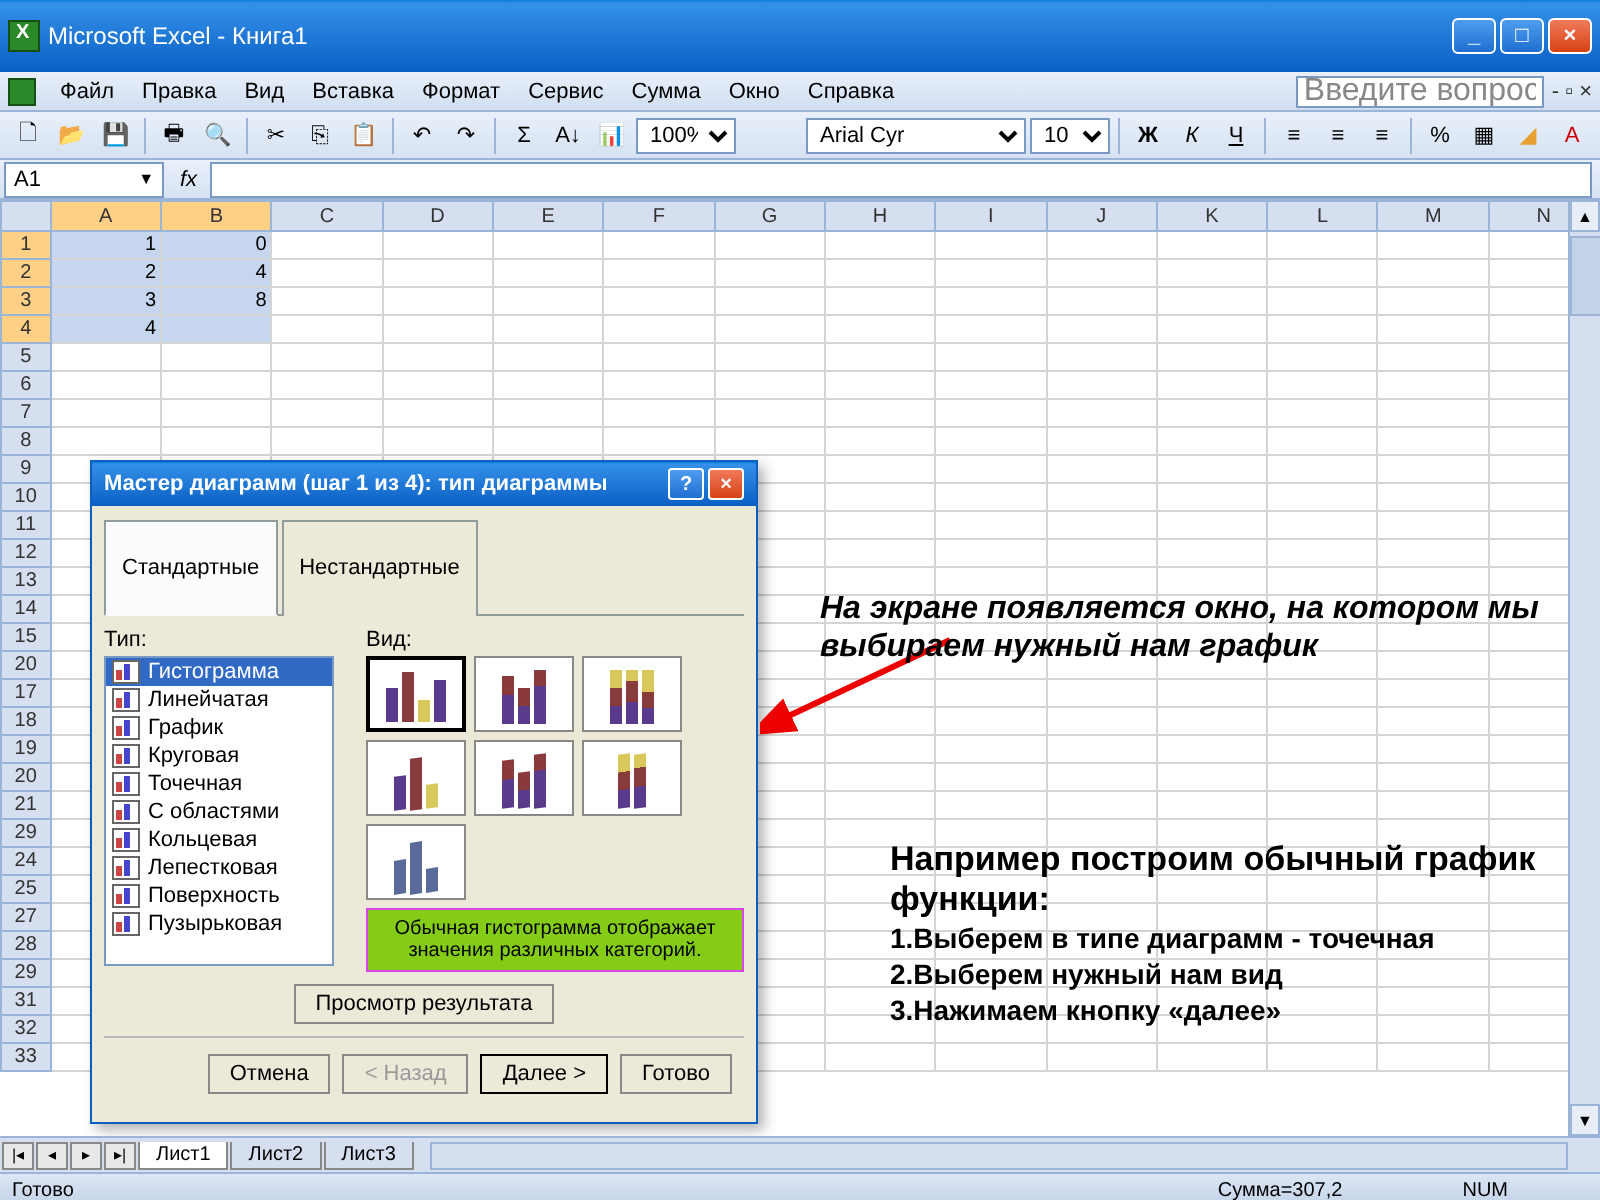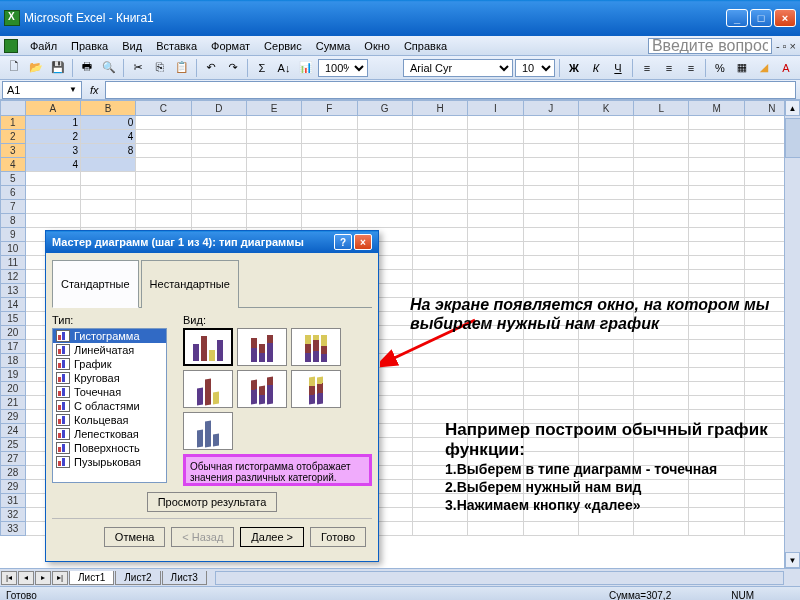--- a/index.html
+++ b/index.html
@@ -66,21 +66,21 @@
 .type-item { display:flex; align-items:center; gap:4px; padding:1px 3px; font-size:11px;}
 .type-item.sel { background:#316ac5; color:#fff;}
 .type-icon { width:14px; height:12px; border:1px solid #666; background:#fff; position:relative;}
 .type-icon.bars::before{content:""; position:absolute; left:1px; bottom:1px; width:3px; height:5px; background:#c44;}
 .type-icon.bars::after{content:""; position:absolute; left:5px; bottom:1px; width:3px; height:8px; background:#44c;}
 .view-col { flex:1;}
 .thumbs { display:flex; flex-wrap:wrap; gap:4px; margin-bottom:4px;}
 .thumb { width:50px; height:38px; border:1px solid #888; background:#fff; display:flex; align-items:flex-end; justify-content:center; gap:2px; padding:3px;}
 .thumb.sel { border:2px solid #000; }
 .thumb .bar{ width:6px;}
-.desc-box { border:3px solid #d946ef; background:#f0abfc; padding:4px; font-size:10px; height:32px;}
+.desc-box { border:1px solid #d946ef; background:#84cc16; padding:4px; font-size:10px; height:32px;text-align:center;}
 .preview-btn-row { margin-top:6px; text-align:center;}
 .dlg-btn { height:20px; padding:0 10px; font-size:11px; background:#ece9d8; border:1px solid #888; }
 .dlg-btn:disabled{ color:#999;}
 .dlg-footer { display:flex; justify-content:flex-end; gap:6px; padding:8px 6px; border-top:1px solid #bbb; margin-top:6px;}
 
 
 .annotation { position:absolute; font-family: Arial; }
 .anno1 { left:410px; top:195px; width:380px; font-size:16px; font-weight:bold; color:#000; line-height:1.2;font-style:italic;}
 .arrow { position:absolute; left:380px; top:215px; width:100px; height:60px; }
 .anno2-title { left:445px; top:320px; width:350px; font-size:17px; font-weight:bold; }

